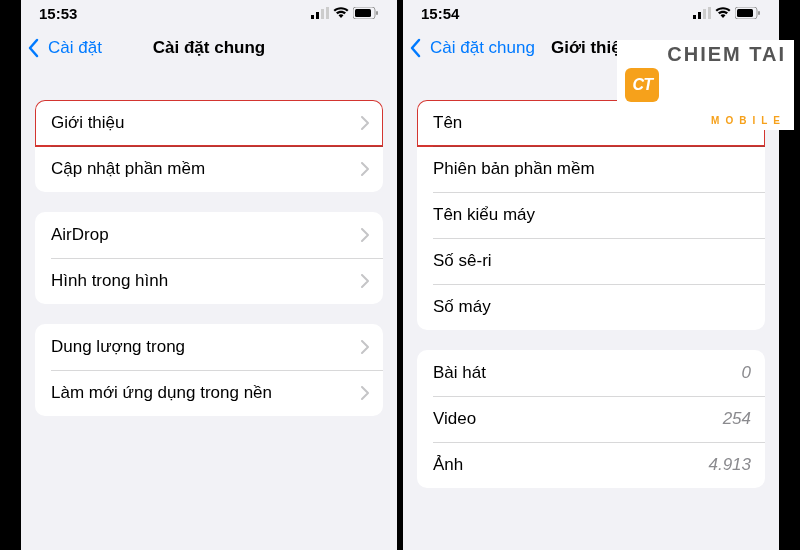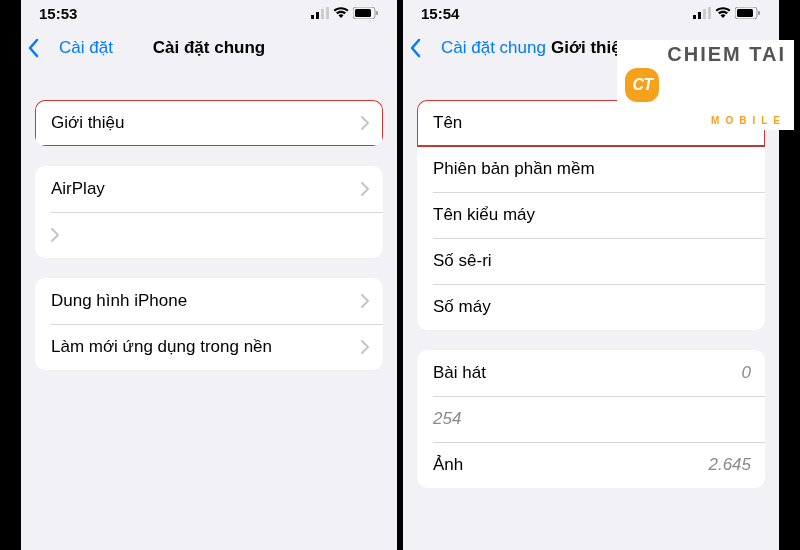--- a/index.html
+++ b/index.html
@@ -55,21 +55,21 @@
     display: flex;
     align-items: center;
     position: relative;
     background: #f2f2f6;
   }
   .back {
     display: flex;
     align-items: center;
     color: #007aff;
     font-size: 17px;
-    gap: 20px;
+    gap: 9px;
     padding-left: 6px;
     cursor: pointer;
   }
   .back svg { flex: 0 0 auto; }
   .nav-title {
     position: absolute;
     left: 50%;
     transform: translateX(-50%);
     font-size: 17px;
     font-weight: 600;
@@ -132,21 +132,21 @@
     background: #fff;
     display: flex;
     align-items: center;
     gap: 8px;
     padding: 4px 8px;
     z-index: 10;
   }
   .wm-icon {
     width: 34px; height: 34px;
     background: #f6a11b;
-    border-radius: 12px;
+    border-radius: 6px;
     display: flex;
     align-items: center;
     justify-content: center;
     color: #fff;
     font-weight: 700;
     font-size: 16px;
     font-style: italic;
     letter-spacing: -1px;
   }
   .wm-text { display: flex; flex-direction: column; line-height: 1; gap: 32px; }
@@ -194,47 +194,58 @@
           <div class="row highlight">
             <span class="label">Giới thiệu</span>
             <span class="right">
                 <span class="chevron">
                   <svg width="8" height="14" viewBox="0 0 8 14">
                     <path d="M1 1 L7 7 L1 13" stroke="#c5c5c7" stroke-width="2" fill="none" stroke-linecap="round" stroke-linejoin="round"></path>
                   </svg>
                 </span>
               </span>
           </div>
+          <div class="row">
+            <span class="label">Cập nhật phần mềm</span>
+            <span class="right">
+                <span class="chevron">
+                  <svg width="8" height="14" viewBox="0 0 8 14">
+                    <path d="M1 1 L7 7 L1 13" stroke="#c5c5c7" stroke-width="2" fill="none" stroke-linecap="round" stroke-linejoin="round"></path>
+                  </svg>
+                </span>
+              </span>
+          </div>
         </div>
 
         <div class="group">
           <div class="row">
-            <span class="label">AirPlay</span>
-            <span class="right">
-                <span class="chevron">
-                  <svg width="8" height="14" viewBox="0 0 8 14">
-                    <path d="M1 1 L7 7 L1 13" stroke="#c5c5c7" stroke-width="2" fill="none" stroke-linecap="round" stroke-linejoin="round"></path>
-                  </svg>
-                </span>
-              </span>
-          </div>
-          <div class="row">
+            <span class="label">AirDrop</span>
+            <span class="right">
+                <span class="chevron">
+                  <svg width="8" height="14" viewBox="0 0 8 14">
+                    <path d="M1 1 L7 7 L1 13" stroke="#c5c5c7" stroke-width="2" fill="none" stroke-linecap="round" stroke-linejoin="round"></path>
+                  </svg>
+                </span>
+              </span>
+          </div>
+          <div class="row">
+            <span class="label">Hình trong hình</span>
             <span class="right">
                 <span class="chevron">
                   <svg width="8" height="14" viewBox="0 0 8 14">
                     <path d="M1 1 L7 7 L1 13" stroke="#c5c5c7" stroke-width="2" fill="none" stroke-linecap="round" stroke-linejoin="round"></path>
                   </svg>
                 </span>
               </span>
           </div>
         </div>
 
         <div class="group">
           <div class="row">
-            <span class="label">Dung hình iPhone</span>
+            <span class="label">Dung lượng trong</span>
             <span class="right">
                 <span class="chevron">
                   <svg width="8" height="14" viewBox="0 0 8 14">
                     <path d="M1 1 L7 7 L1 13" stroke="#c5c5c7" stroke-width="2" fill="none" stroke-linecap="round" stroke-linejoin="round"></path>
                   </svg>
                 </span>
               </span>
           </div>
           <div class="row">
             <span class="label">Làm mới ứng dụng trong nền</span>
@@ -311,28 +322,29 @@
 
 
         <div class="group">
           <div class="row">
             <span class="label">Bài hát</span>
             <span class="right">
                 <span>0</span>
               </span>
           </div>
           <div class="row">
+            <span class="label">Video</span>
             <span class="right">
                 <span>254</span>
               </span>
           </div>
           <div class="row">
             <span class="label">Ảnh</span>
             <span class="right">
-                <span>2.645</span>
+                <span>4.913</span>
               </span>
           </div>
         </div>
 
       </div>
     </div>
 
     <div class="watermark">
       <div class="wm-icon">CT</div>
       <div class="wm-text">

